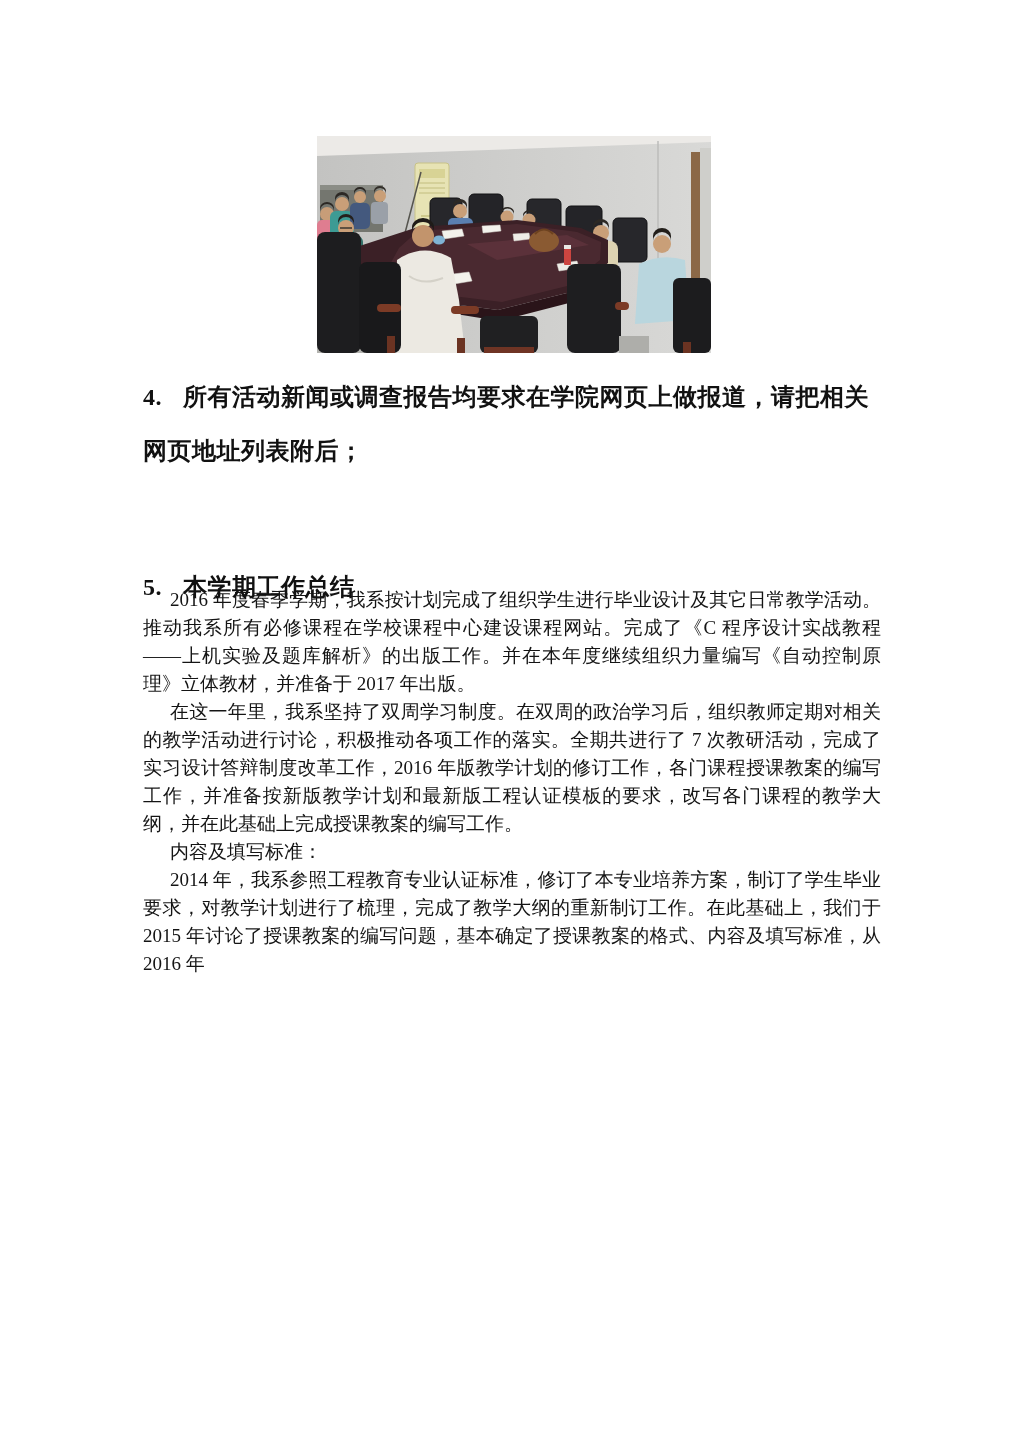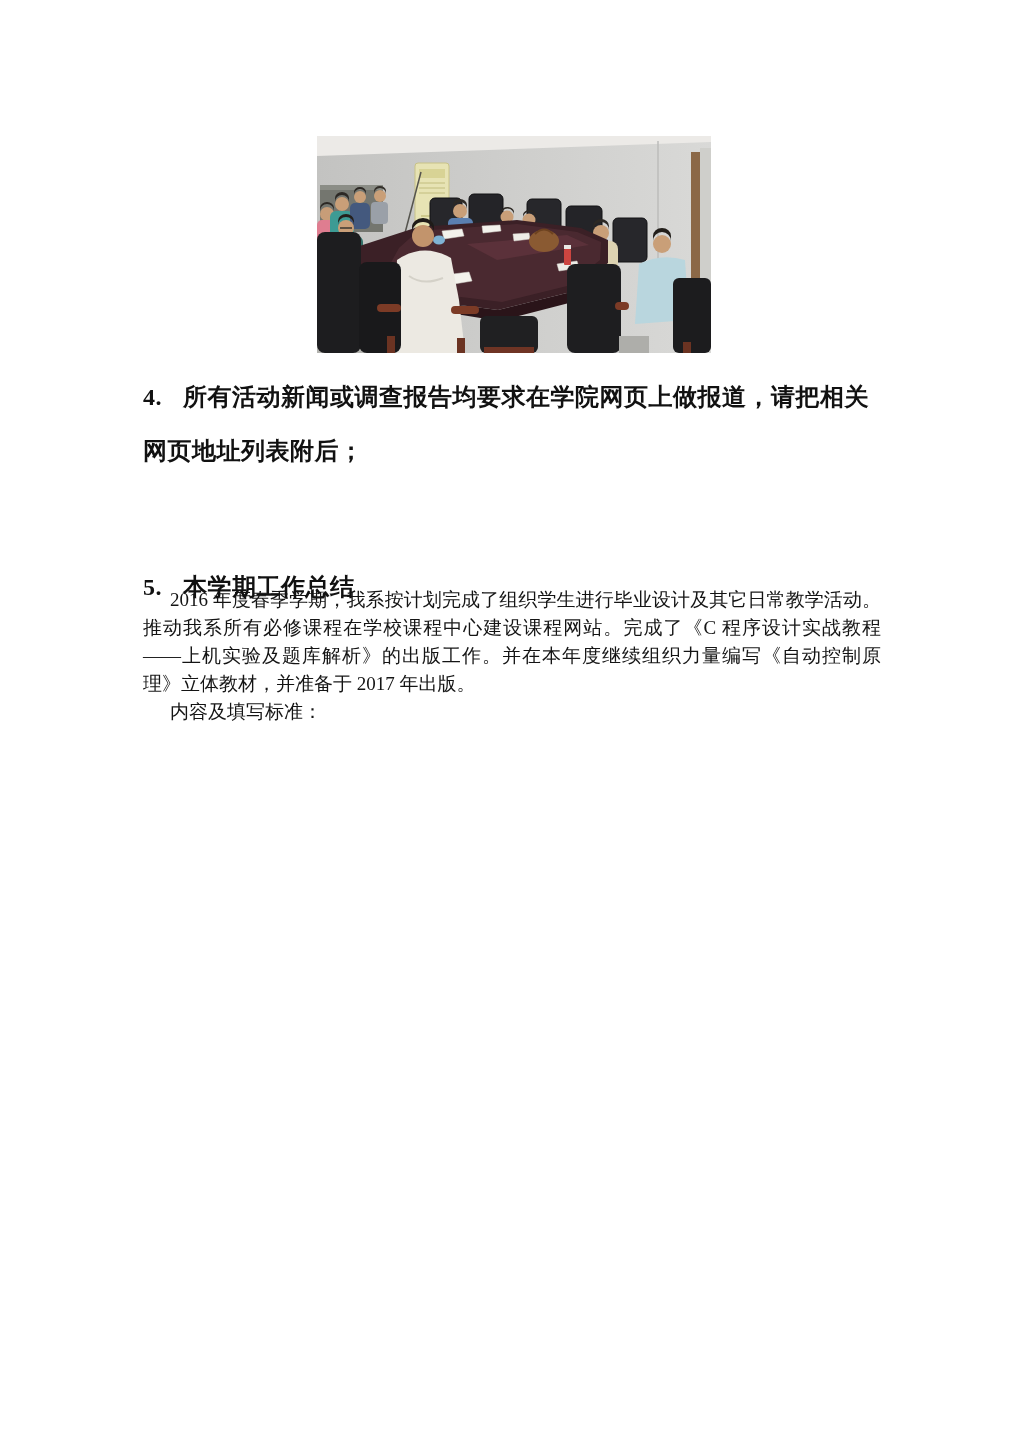--- a/index.html
+++ b/index.html
@@ -209,16 +209,18 @@
   <h2 class="heading heading-4">
     <span class="sec-num">4.</span><span class="sec-title">所有活动新闻或调查报告均要求在学院网页上做报道，请把相关网页地址列表附后；</span>
   </h2>
 
   <h2 class="heading heading-5">
     <span class="sec-num">5.</span><span class="sec-title">本学期工作总结</span>
   </h2>
 
   <div class="body-text">
     <p>2016 年度春季学期，我系按计划完成了组织学生进行毕业设计及其它日常教学活动。推动我系所有必修课程在学校课程中心建设课程网站。完成了《C 程序设计实战教程——上机实验及题库解析》的出版工作。并在本年度继续组织力量编写《自动控制原理》立体教材，并准备于 2017 年出版。</p>
+    <p>在这一年里，我系坚持了双周学习制度。在双周的政治学习后，组织教师定期对相关的教学活动进行讨论，积极推动各项工作的落实。全期共进行了 7 次教研活动，完成了实习设计答辩制度改革工作，2016 年版教学计划的修订工作，各门课程授课教案的编写工作，并准备按新版教学计划和最新版工程认证模板的要求，改写各门课程的教学大纲，并在此基础上完成授课教案的编写工作。</p>
     <p>内容及填写标准：</p>
+    <p>2014 年，我系参照工程教育专业认证标准，修订了本专业培养方案，制订了学生毕业要求，对教学计划进行了梳理，完成了教学大纲的重新制订工作。在此基础上，我们于 2015 年讨论了授课教案的编写问题，基本确定了授课教案的格式、内容及填写标准，从 2016 年</p>
   </div>
 
 </div>
 
 </body></html>

